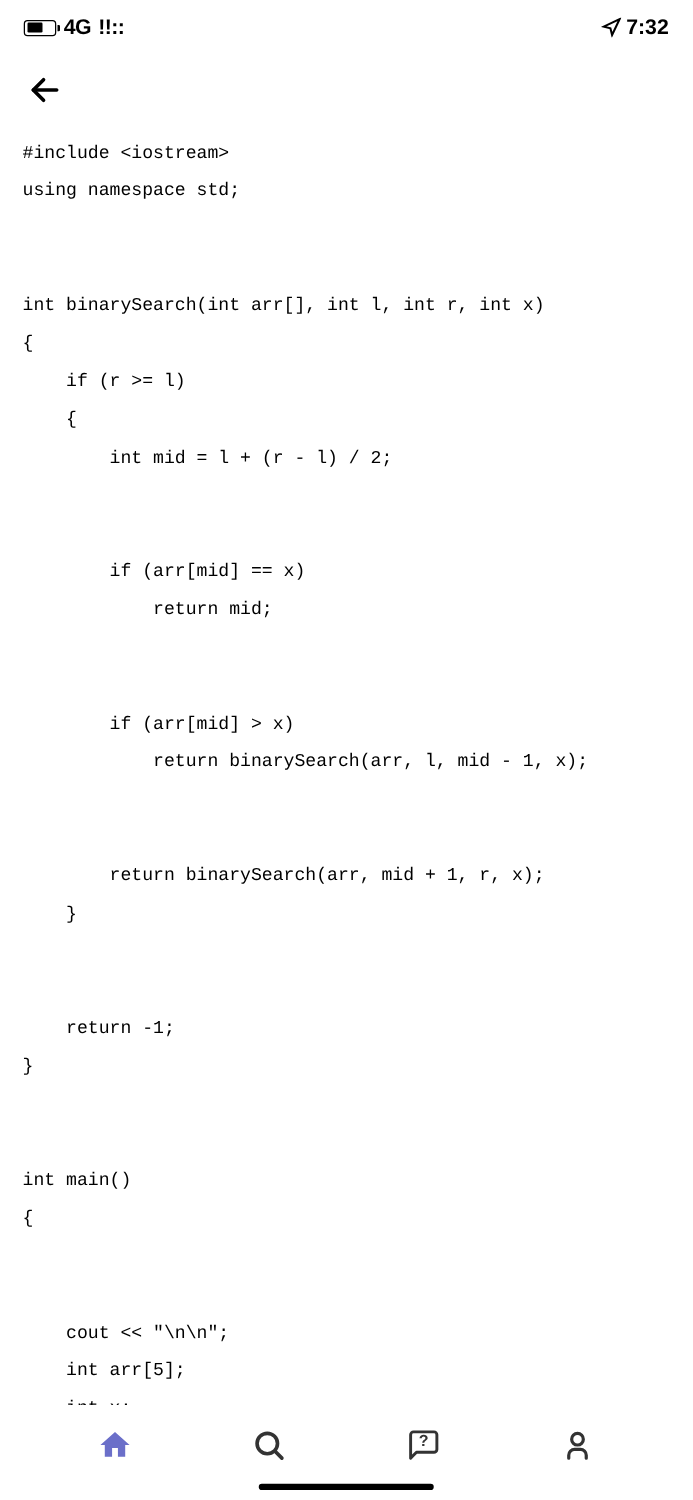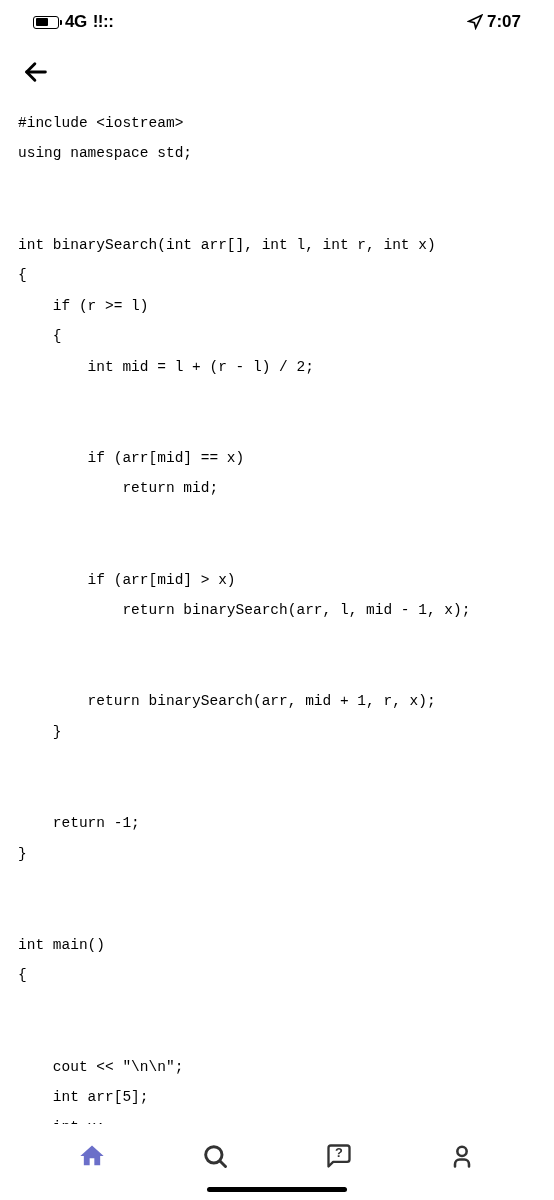--- a/index.html
+++ b/index.html
@@ -13,21 +13,21 @@
       background: #fff;
       font-family: -apple-system, BlinkMacSystemFont, sans-serif;
       position: relative;
       overflow: hidden;
     }
     .status-bar {
       height: 44px;
       display: flex;
       justify-content: space-between;
       align-items: center;
-      padding: 0 33px;
+      padding: 0 19px;
       font-size: 17px;
       font-weight: 600;
       color: #000;
     }
     .status-left {
       display: flex;
       align-items: center;
       gap: 6px;
     }
     .battery-icon {
@@ -134,21 +134,21 @@
     <div class="battery-icon">
       <div class="battery-fill"></div>
     </div>
     <span class="signal-text">4G</span>
     <span class="signal-text">!!::</span>
   </div>
   <div class="status-right">
     <svg class="location-icon" width="16" height="16" viewBox="0 0 24 24" fill="none" stroke="#000" stroke-width="2.5">
       <path d="M3 11l19-9-9 19-2-8-8-2z"></path>
     </svg>
-    <span>7:07</span>
+    <span>7:32</span>
   </div>
 </div>
 
 <div class="header">
   <div class="back-arrow">
     <svg width="28" height="28" viewBox="0 0 24 24" fill="none" stroke="#000" stroke-width="2.5" stroke-linecap="round" stroke-linejoin="round">
       <line x1="20" y1="12" x2="4" y2="12"></line>
       <polyline points="11 19 4 12 11 5"></polyline>
     </svg>
   </div>

